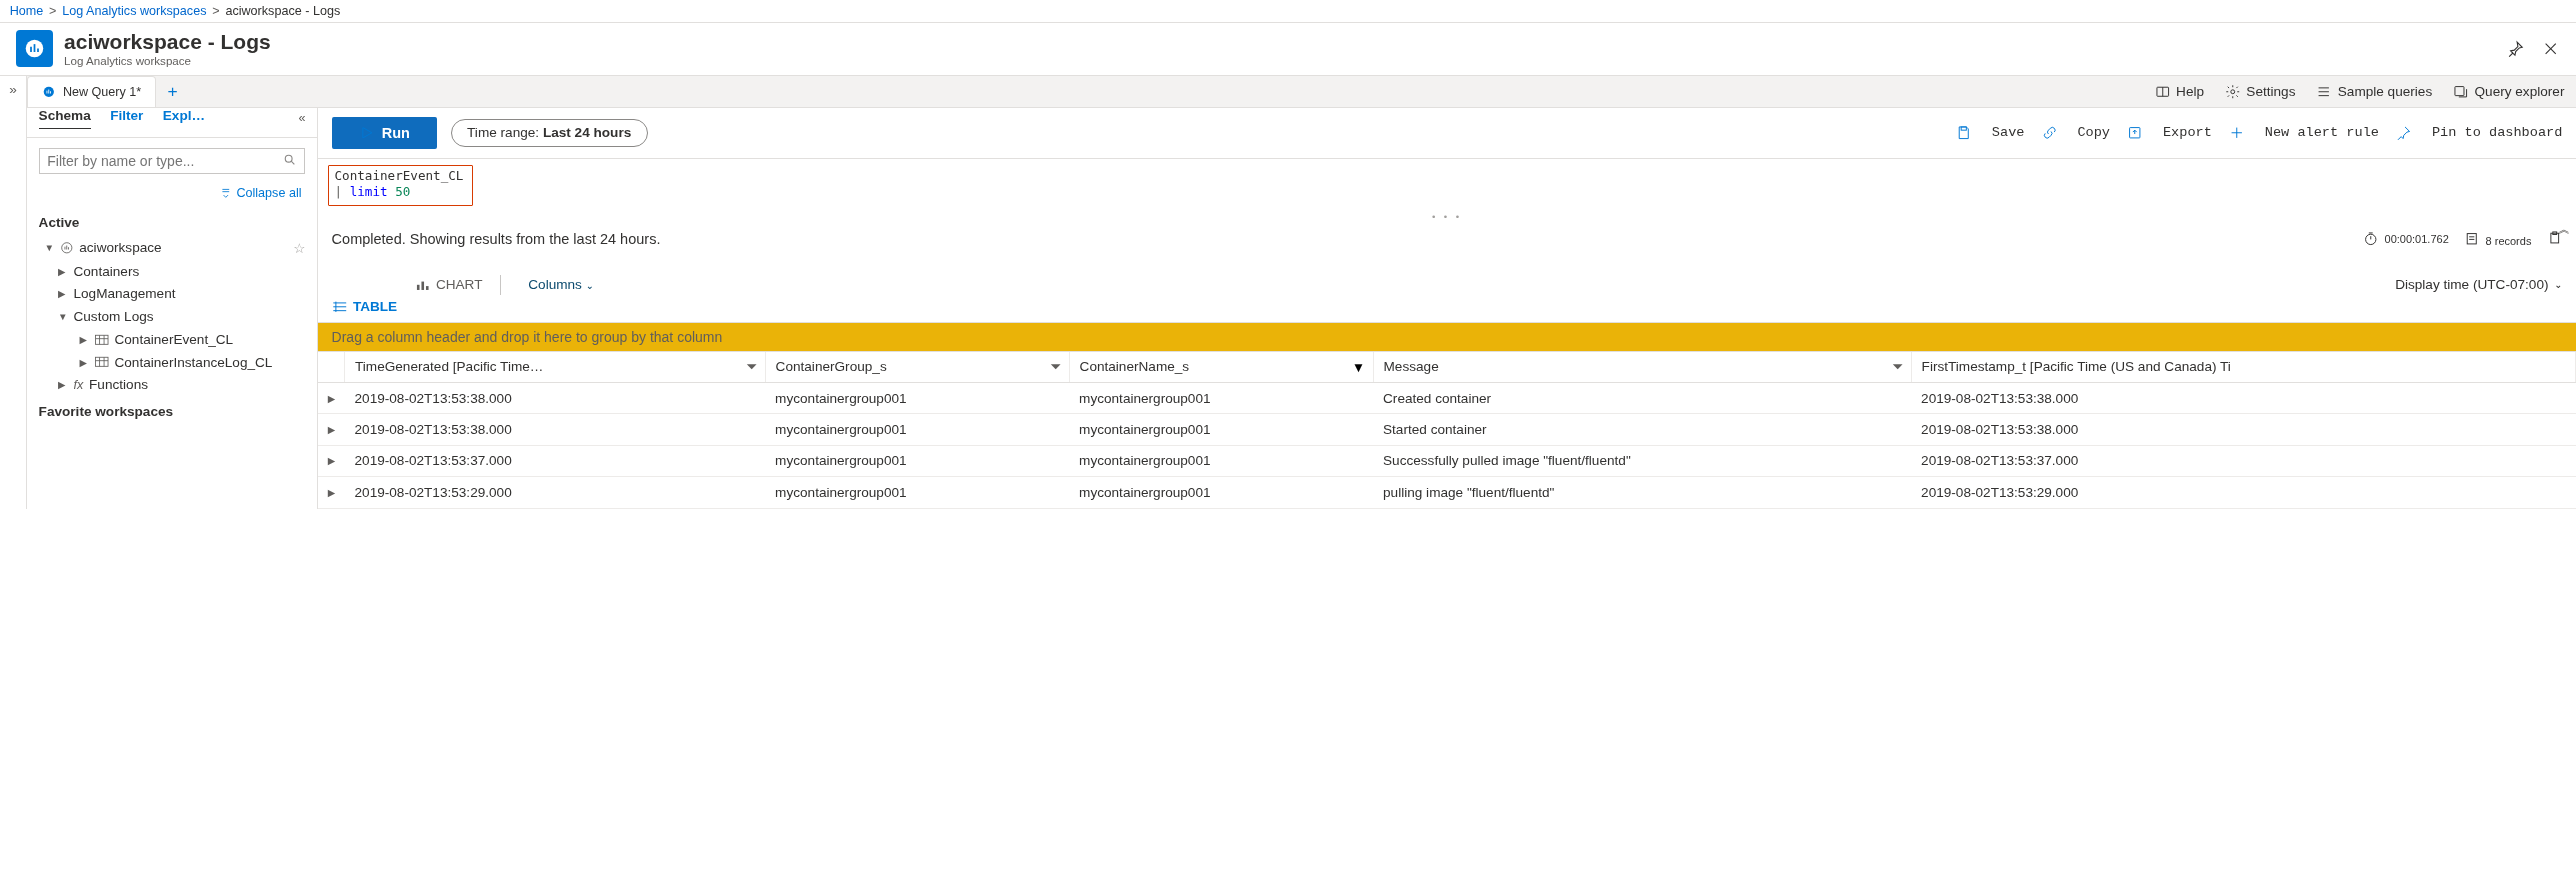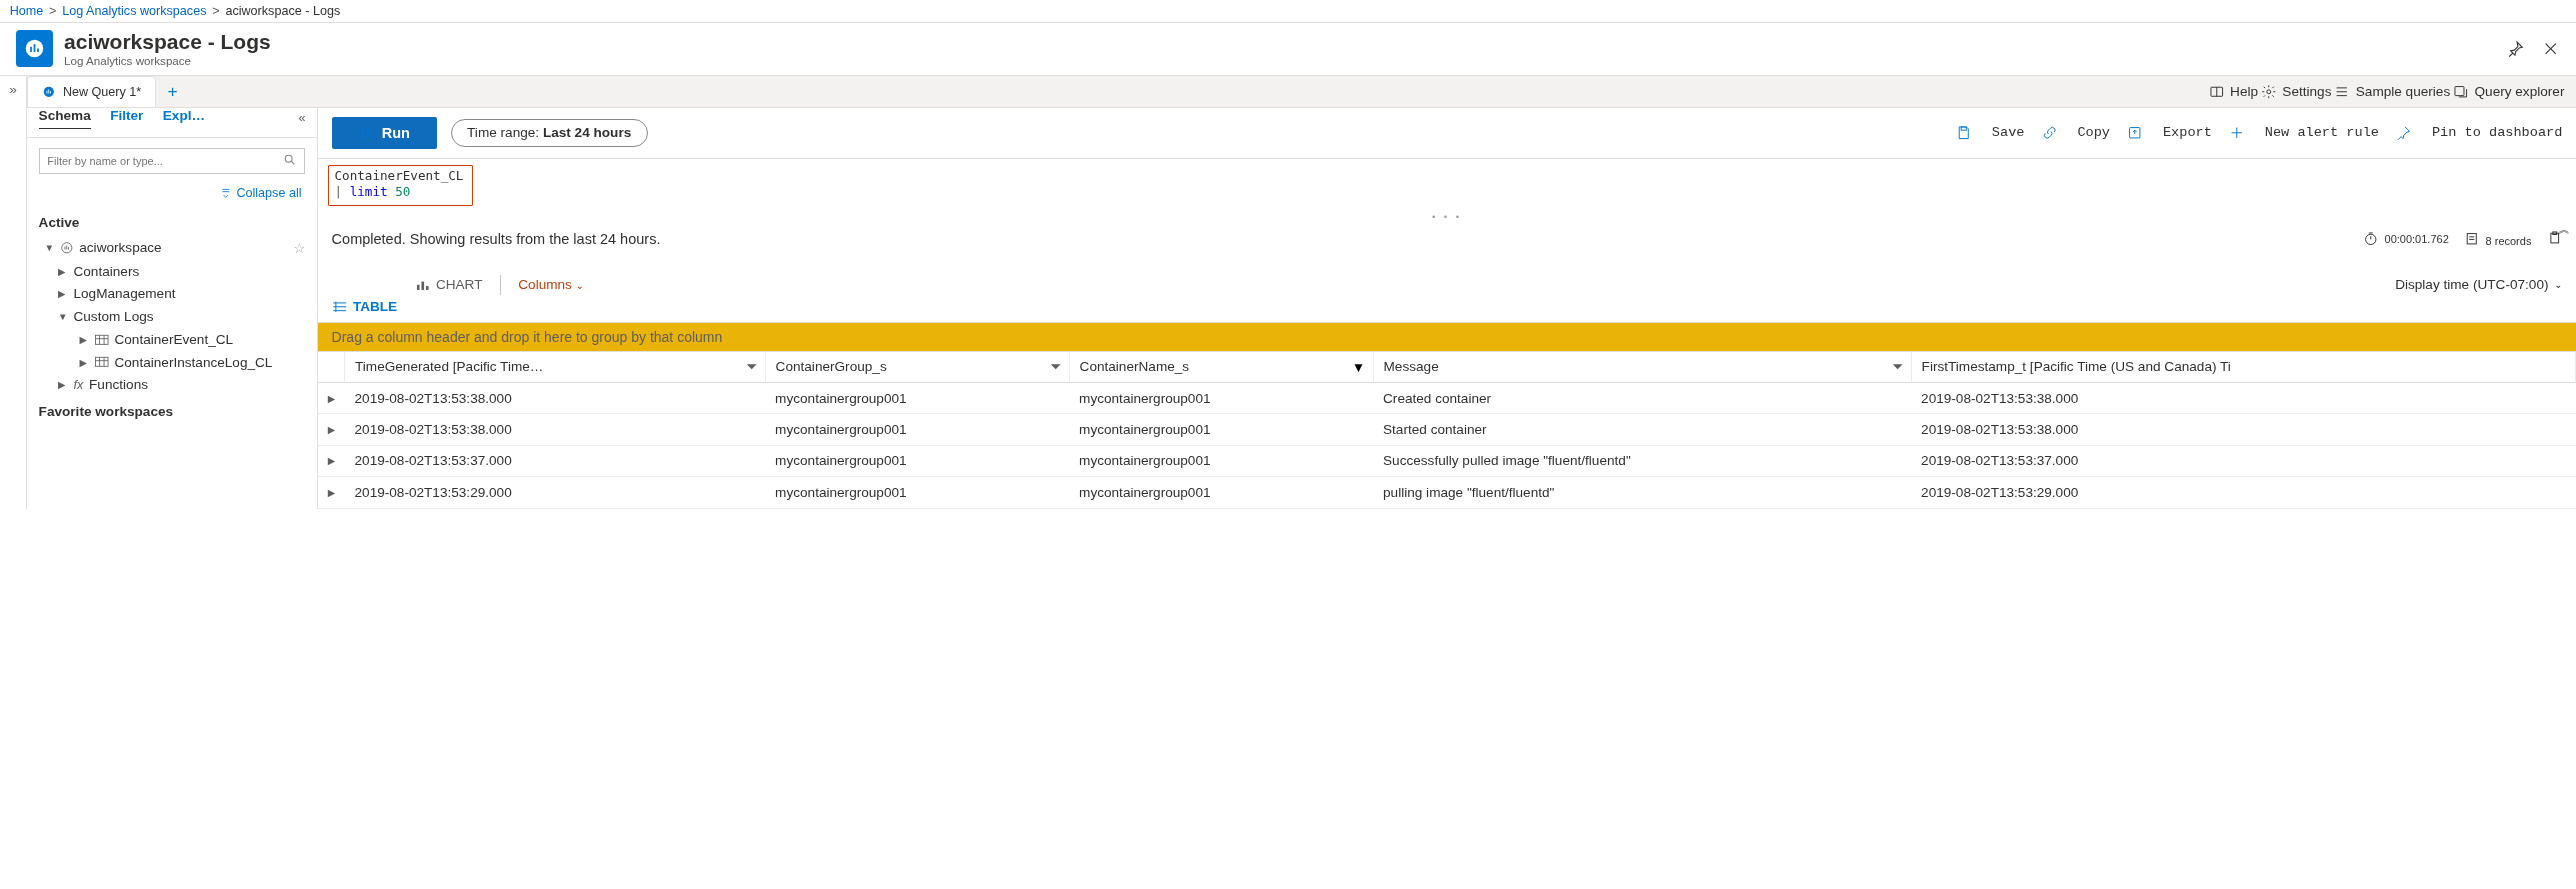--- a/index.html
+++ b/index.html
@@ -24,38 +24,38 @@
   .expand-strip { width: 27px; border-right: 1px solid #e1dfdd; display:flex; justify-content:center; padding-top:5.8px; }
   .expand-strip span { font-size: 13.6px; color:#605e5c; }
 
   .content-col { flex:1; display:flex; flex-direction:column; }
 
   
   .tab-bar { display:flex; align-items:center; background:#f3f2f1; border-bottom:1px solid #e1dfdd; padding-right:11.6px; }
   .query-tab { display:flex; align-items:center; gap:7.7px; background:#fff; border:1px solid #e1dfdd; border-bottom:none; border-top-left-radius:3.9px; border-top-right-radius:3.9px; padding:7.7px 13.6px; }
   .query-tab svg { width:13.6px; height:13.6px; fill:#0078d4; }
   .add-tab { margin-left:11.6px; font-size:17.4px; color:#0078d4; cursor:pointer; }
-  .tab-right-actions { margin-left:auto; display:flex; gap:3px; }
+  .tab-right-actions { margin-left:auto; display:flex; gap:21px; }
   .tab-right-actions .ra-item { display:flex; align-items:center; gap:5.8px; cursor:pointer; color:#323130; font-size:13.6px; }
   .tab-right-actions svg { width:15.5px; height:15.5px; stroke:#323130; fill:none; stroke-width:1.5; }
 
   .workarea { display:flex; }
 
   
   .sidebar { width: 291px; border-right:1px solid #e1dfdd; display:flex; flex-direction:column; }
   .ws-row { display:flex; align-items:center; justify-content:space-between; padding:9.7px 11.6px; }
   .ws-row .ws-name { color:#0078d4; font-size:13.6px; }
   .ws-row .prefs { color:#0078d4; }
   .pill-tabs { display:flex; gap:19.4px; padding:0 11.6px 7.7px; border-bottom:1px solid #e1dfdd; align-items:center; }
   .pill-tabs .pt { font-size:13.6px; font-weight:600; color:#0078d4; cursor:pointer; padding-bottom:5.8px; }
   .pill-tabs .pt.active { color:#323130; border-bottom:1.9px solid #323130; }
   .pill-tabs .chevleft { margin-left:auto; color:#605e5c; cursor:pointer; }
 
   .filter-box { margin:9.7px 11.6px; border:1px solid #c8c6c4; display:flex; align-items:center; padding:3.9px 7.7px; color:#605e5c; }
-  .filter-box input { border:none; outline:none; flex:1; font-size:11px; color:#323130;}
+  .filter-box input { border:none; outline:none; flex:1; font-size:14px; color:#323130;}
   .collapse-all { text-align:right; padding:1.9px 15.5px 7.7px; color:#0078d4; font-size:12.6px; cursor:pointer; display:flex; justify-content:flex-end; align-items:center; gap:3.9px;}
 
   .tree { padding:0 11.6px 11.6px; font-size:13.6px; }
   .tree .section-title { font-weight:600; margin:7.7px 0 5.8px; }
   .tree .node { display:flex; align-items:center; gap:5.8px; padding:3.9px 0 3.9px 5.8px; cursor:pointer;}
   .tree .node.depth1 { padding-left: 19.4px; }
   .tree .node.depth2 { padding-left: 41px; }
   .tree .caret { width:9.7px; display:inline-block; font-size:9.7px; color:#605e5c;}
   .tree .node .star { margin-left:auto; color:#a19f9d; }
   .tree .tbl-icon { display:inline-flex; width:13.6px; height:11.6px; }
@@ -82,21 +82,21 @@
   .results-meta .msg { font-size:14.5px; color:#323130; }
   .results-meta .meta-right { margin-left:auto; display:flex; align-items:center; gap:15.5px; font-size:11px; color:#323130;}
   .results-meta .meta-right svg { width:15.5px; height:15.5px; stroke:#323130; fill:none; stroke-width:1.5;}
   .results-meta .collapse-btn { position:absolute; top:0; right:5.8px; font-size:11.6px; color:#605e5c; cursor:pointer; }
 
   .view-tabs { display:flex; align-items:center; gap:17.4px; padding:3.9px 13.6px 7.7px; }
   .vt { display:flex; align-items:center; gap:5.8px; font-size:13.6px; cursor:pointer; color:#605e5c; }
   .vt.active { color:#0078d4; font-weight:600;margin-top:44px; }
   .vt svg { width:15.5px; height:13.6px; }
   .vsep { width:1px; height:19.4px; background:#c8c6c4; }
-  .col-btn { font-size:13.6px; color:#c2410c; cursor:pointer; }
+  .col-btn { font-size:13.6px; color:#0c4a6e; cursor:pointer;margin-left:10px; }
   .disp-time { margin-left:auto; font-size:13.6px; display:flex; align-items:center; gap:5.8px; cursor:pointer;}
 
   .group-hint { background:#eab308; padding:5.8px 13.6px; color:#605e5c; font-size:14px; border-top:1px solid #e1dfdd; border-bottom:1px solid #e1dfdd; }
 
   .grid { width:100%; border-collapse:collapse; font-size:13.6px; }
   .grid th { text-align:left; font-weight:400; padding:7.7px 9.7px; border-bottom:1px solid #e1dfdd; border-right:1px solid #edebe9; position:relative; color:#323130; background:#fff;}
   .grid th .filter-ic { position:absolute; right:7.7px; top:50%; transform:translateY(-50%); color:#605e5c; }
   .grid th .filter-ic.dark { color:#000; }
   .grid td { padding:7.7px 9.7px; border-bottom:1px solid #edebe9; color:#323130; white-space:nowrap;}
   .grid td.expander { width:19.4px; color:#605e5c; font-size:9.7px; cursor:pointer;}

